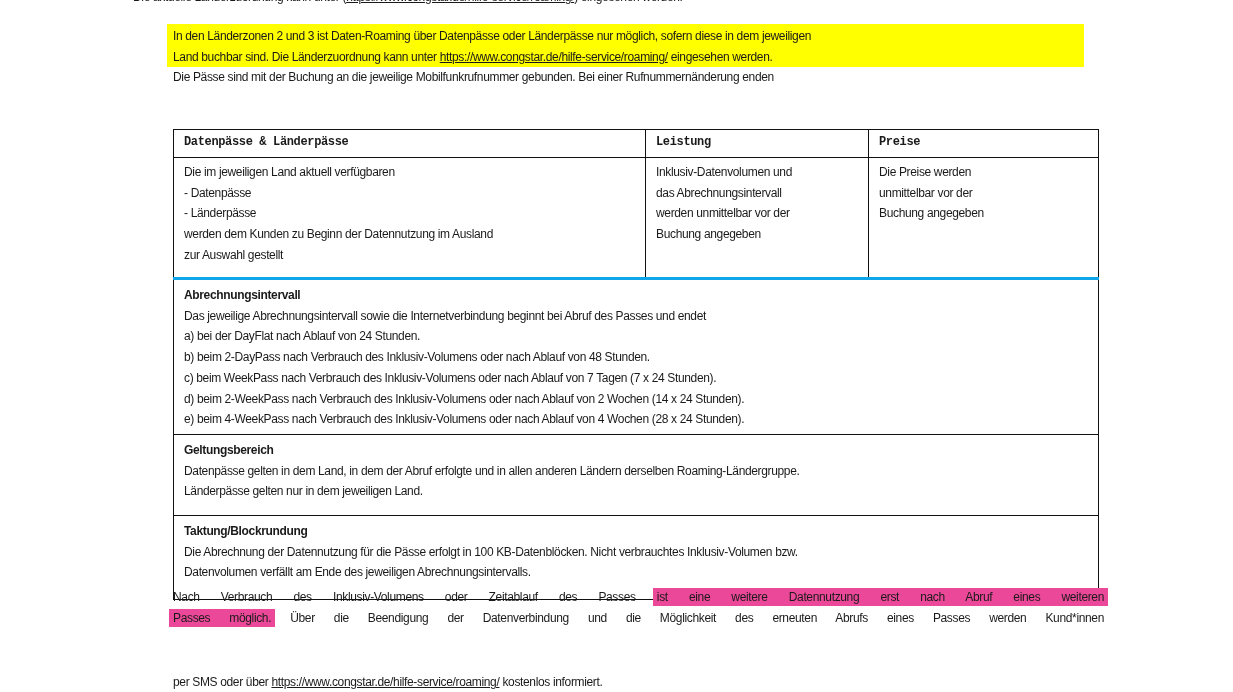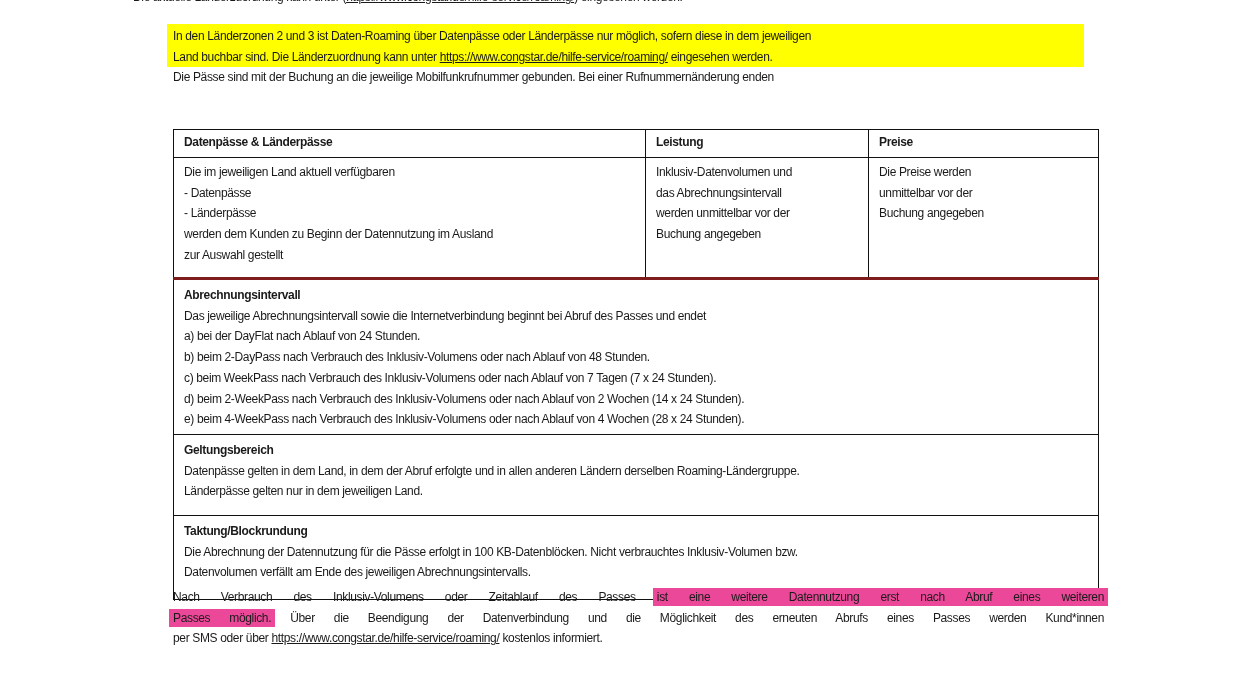--- a/index.html
+++ b/index.html
@@ -19,31 +19,31 @@
   #intro .hl-rect{position:absolute;left:-6px;top:-2px;width:917px;height:43px;background:#ffff00;z-index:0;}
   
   #doc-table{
     position:absolute;left:173px;top:129px;width:925px;
     border-collapse:collapse;table-layout:fixed;
   }
   #doc-table th,#doc-table td{
     border:1.5px solid #111;vertical-align:top;text-align:left;
     padding:2px 8px 2px 10px;line-height:20.7px;overflow:hidden;
   }
-  #doc-table th{font-weight:bold;height:23px;padding-top:2px;}
+  #doc-table th{font-weight:bold;height:23px;padding-top:2px;font-family:Liberation Mono, monospace;}
   #doc-table tr.r1 td{height:113px;padding-top:4px;}
   #doc-table tr.sec td{padding-top:5px;}
-  #doc-table tr.sec-a td{height:147px;border-top:3px solid #7f1d1d;}
+  #doc-table tr.sec-a td{height:147px;border-top:3px solid #0ea5e9;}
   #doc-table tr.sec-b td{height:73px;}
   #doc-table tr.sec-c td{height:76px;}
   .pre{white-space:pre-line;}
   .sec-title{font-weight:bold;line-height:20.7px;}
   
   #outro{position:absolute;left:173px;top:587px;width:931px;}
-  #outro .line3{white-space:nowrap;}
+  #outro .line3{white-space:nowrap;margin-top:44px;}
 </style>
 </head>
 <body>
 
 <div id="page">
 
   <div id="cutoff"><span>Die aktuelle Länderzuordnung kann unter (</span><a class="lnk">https://www.congstar.de/hilfe-service/roaming/</a><span>) eingesehen werden.</span></div>
 
   <div id="intro">
     <div class="hl-rect"></div>

